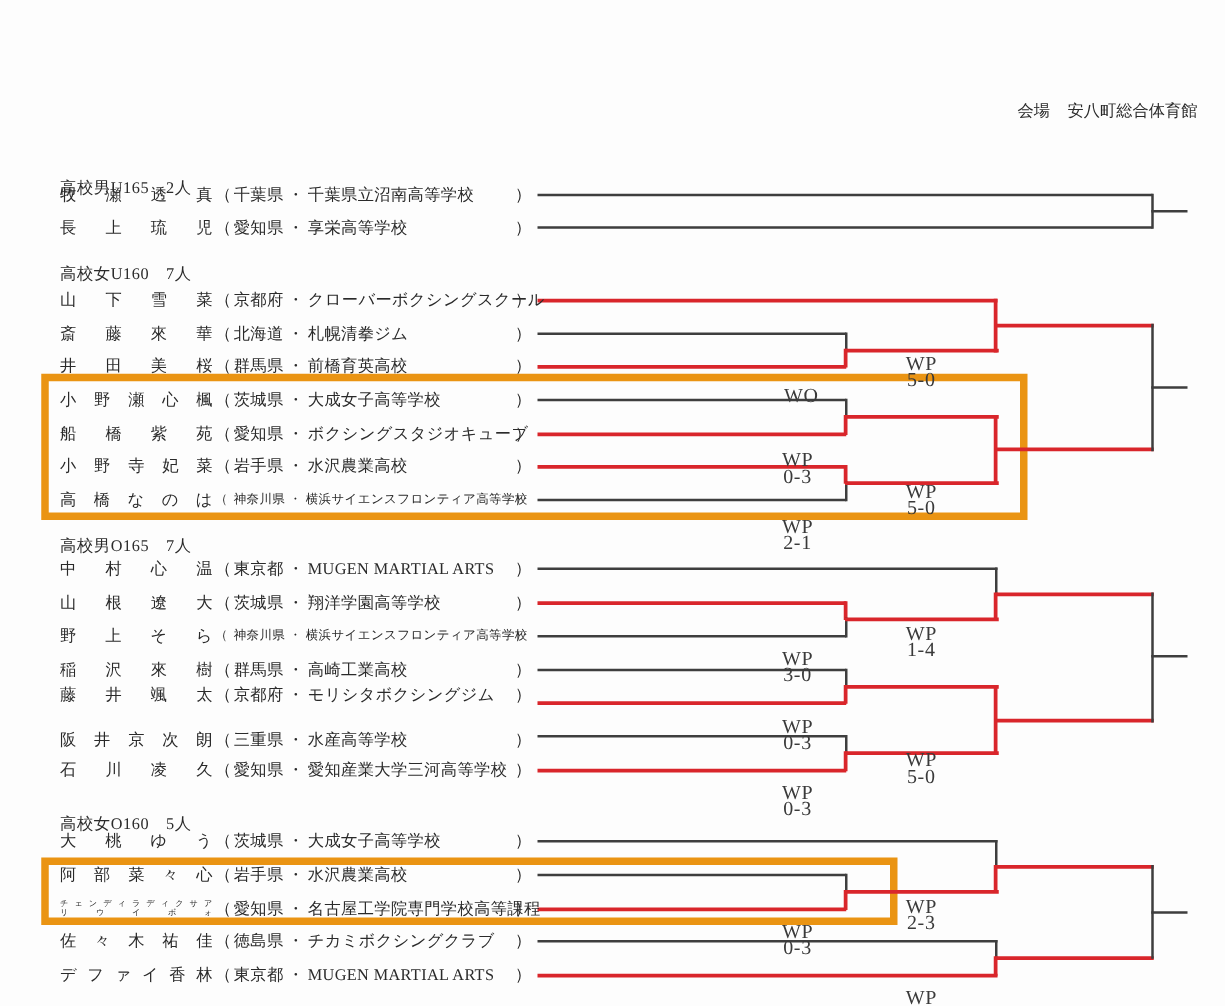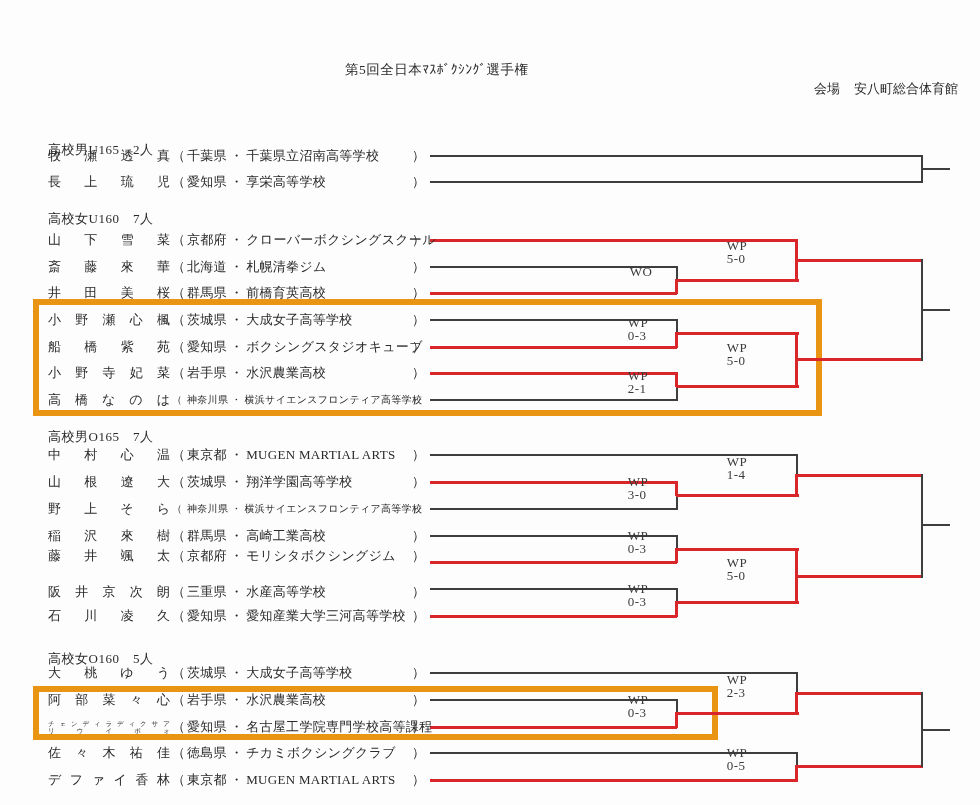--- a/index.html
+++ b/index.html
@@ -15,29 +15,28 @@
   .row > span{position:absolute;top:0;line-height:20px;white-space:nowrap;}
   .name{left:48px;width:122px;text-align:justify;text-align-last:justify;}
   .op{left:172px;}
   .aff{left:187px;letter-spacing:.3px;}
   .cp{left:412px;}
   .row.small .op,.row.small .aff,.row.small .cp{font-size:10px;}
   .sep{margin:0 3px;}
   .tiny-name{position:absolute;left:48px;top:3px;width:122px;font-size:6.5px;line-height:7px;z-index:5;}
   .tiny-name div{text-align:justify;text-align-last:justify;white-space:nowrap;letter-spacing:.2px;}
   .seg{position:absolute;z-index:3;}
-  .mlabel{position:absolute;transform:translate(-50%,-50%);
-          font-size:13px;line-height:13px;color:#3a3a3a;z-index:5;white-space:nowrap;letter-spacing:.5px;}
+  .mlabel{position:absolute;transform:translate(-50%,-50%);text-align:center;
+          font-size:16px;line-height:13px;color:#3a3a3a;z-index:5;white-space:nowrap;letter-spacing:.5px;margin-top:46px;}
   .obox{position:absolute;border:6px solid #ea9413;z-index:2;box-sizing:border-box;}
 </style>
 </head>
 <body>
 
 <div class="sheet">
-  <div class="title">第5回全日本ﾏｽﾎﾞｸｼﾝｸﾞ選手権</div>
   <div class="meta venue">
     <span class="lbl">会場</span><span>安八町総合体育館</span>
   </div>
   <div id="bracket-root">
       <div class="sec-header" style="top: 141px;">高校男U165　2人</div>
       <div class="row" style="top: 146px;">
         <span class="name">牧 瀬 透 真</span>
         <span class="op">（</span>
         <span class="aff"><span>千葉県</span><span class="sep">・</span><span>千葉県立沼南高等学校</span></span>
         <span class="cp">）</span>

